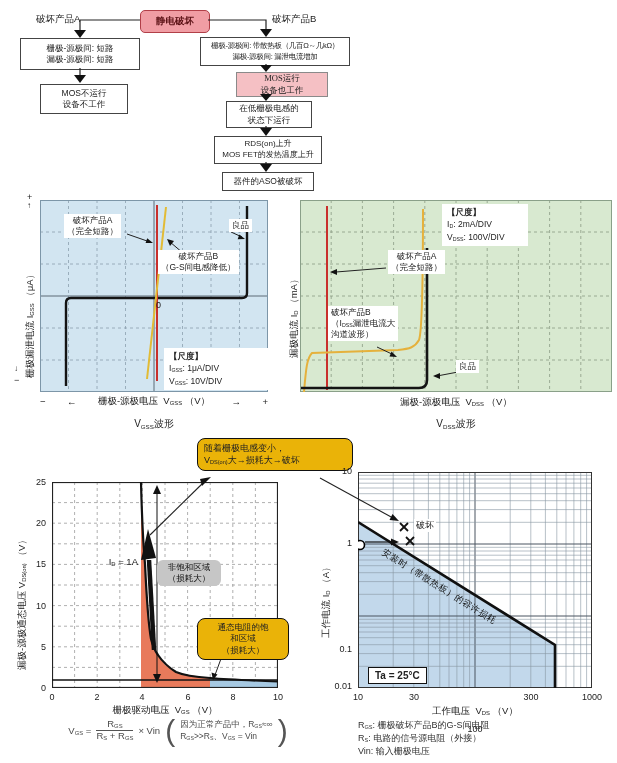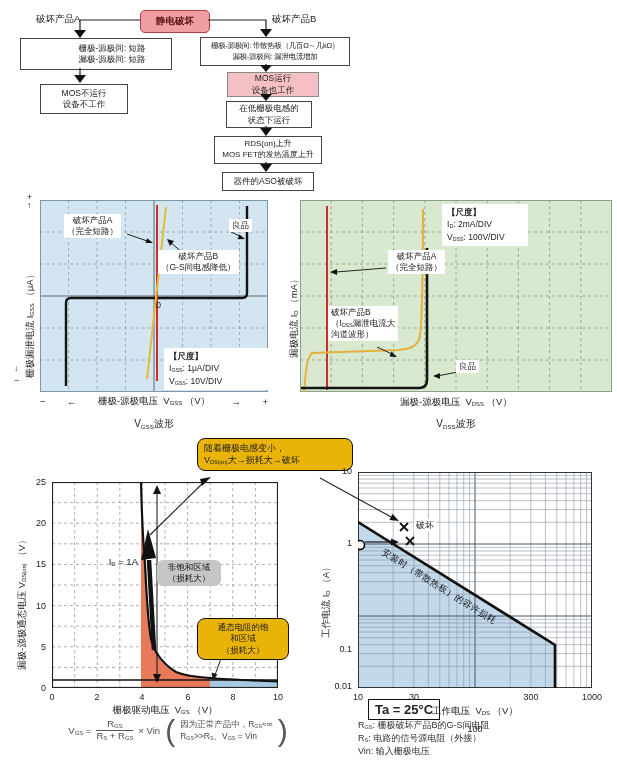--- a/index.html
+++ b/index.html
@@ -38,34 +38,34 @@
 <body>
 
 <div id="page">
 
   <div class="fbox pinkroot" style="left:140px;top:10px;width:68px;height:21px;">
     <span>静电破坏</span>
   </div>
   <div class="flabel" style="left:36px;top:13px;">破坏产品A</div>
   <div class="flabel" style="left:272px;top:13px;">破坏产品B</div>
 
-  <div class="fbox" style="left:20px;top:38px;width:118px;height:30px;padding-left:32px;">
+  <div class="fbox" style="left:20px;top:38px;width:118px;height:30px;">
     <span>栅极-源极间: 短路</span>
     <span>漏极-源极间: 短路</span>
   </div>
   <div class="fbox" style="left:40px;top:84px;width:86px;height:28px;">
     <span>MOS不运行</span>
     <span>设备不工作</span>
   </div>
 
   <div class="fbox" style="left:200px;top:37px;width:148px;height:27px;font-size:7.5px;letter-spacing:-0.3px;">
     <span>栅极-源极间: 带散热板（几百Ω～几kΩ）</span>
     <span>漏极-源极间: 漏泄电流增加</span>
   </div>
-  <div class="fbox pink" style="left:227px;top:72px;width:90px;height:23px;">
+  <div class="fbox pink" style="left:236px;top:72px;width:90px;height:23px;font-family:Liberation Serif, serif;">
     <span>MOS运行</span>
     <span>设备也工作</span>
   </div>
   <div class="fbox" style="left:226px;top:101px;width:84px;height:25px;">
     <span>在低栅极电感的</span>
     <span>状态下运行</span>
   </div>
   <div class="fbox" style="left:214px;top:136px;width:106px;height:26px;font-size:8px;">
     <span>RDS(on)上升</span>
     <span>MOS FET的发热温度上升</span>
@@ -339,21 +339,21 @@
     <g stroke="#111" stroke-width="1.8">
       <line x1="42" y1="51" x2="50" y2="59"></line>
         <line x1="42" y1="59" x2="50" y2="51"></line>
       <line x1="48" y1="65" x2="56" y2="73"></line>
         <line x1="48" y1="73" x2="56" y2="65"></line>
     </g>
   </svg>
 
   <div class="abs" style="left:386px;top:546px;transform-origin:0 0;transform:rotate(32deg);font-size:9px;letter-spacing:0.5px;color:#111;white-space:nowrap;">安装时（带散热板）的容许损耗</div>
   <div class="abs" style="left:414px;top:519px;font-size:9px;background:#fff;padding:0 2px;">破坏</div>
-  <div class="abs" style="left:368px;top:667px;border:1px solid #111;background:#fff;font-size:13px;font-weight:bold;padding:2px 6px;margin-top:32px;">Ta = 25°C</div>
+  <div class="abs" style="left:368px;top:667px;border:1px solid #111;background:#fff;font-size:10px;font-weight:bold;padding:2px 6px;">Ta = 25°C</div>
 
   <div class="tick tr" style="left:326px;top:466px;width:26px;">10</div>
   <div class="tick tr" style="left:326px;top:538px;width:26px;">1</div>
   <div class="tick tr" style="left:326px;top:644px;width:26px;">0.1</div>
   <div class="tick tr" style="left:326px;top:681px;width:26px;">0.01</div>
   <div class="tick tc" style="left:343px;top:692px;width:30px;">10</div>
   <div class="tick tc" style="left:399px;top:692px;width:30px;">30</div>
   <div class="tick tc" style="left:460px;top:692px;width:30px;margin-top:32px;">100</div>
   <div class="tick tc" style="left:516px;top:692px;width:30px;">300</div>
   <div class="tick tc" style="left:577px;top:692px;width:30px;">1000</div>

